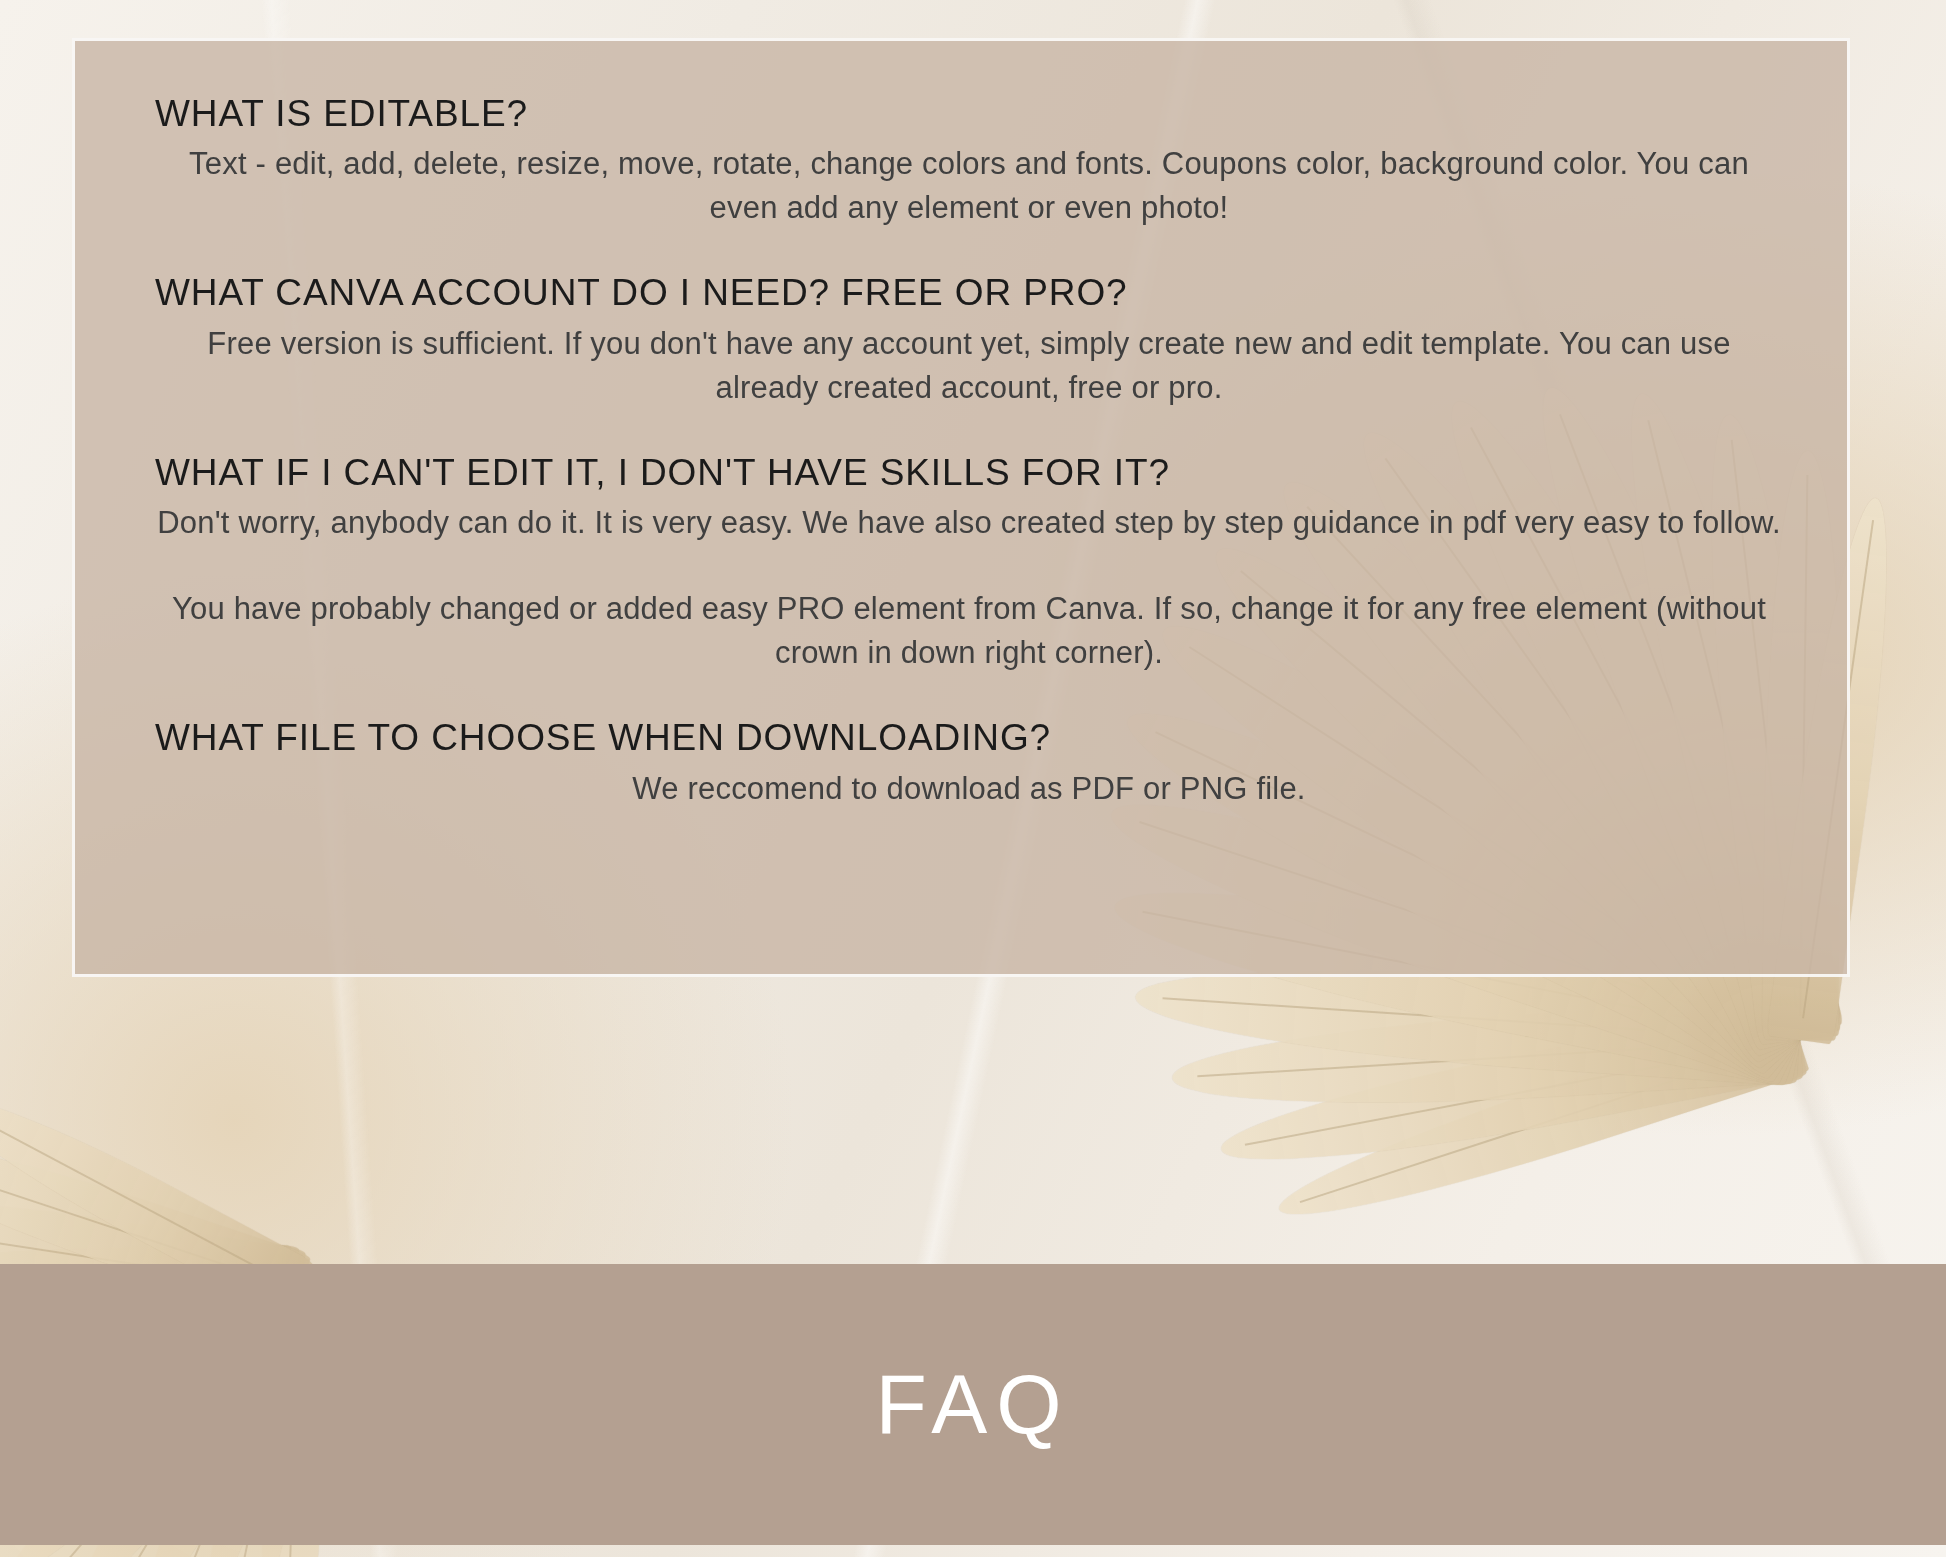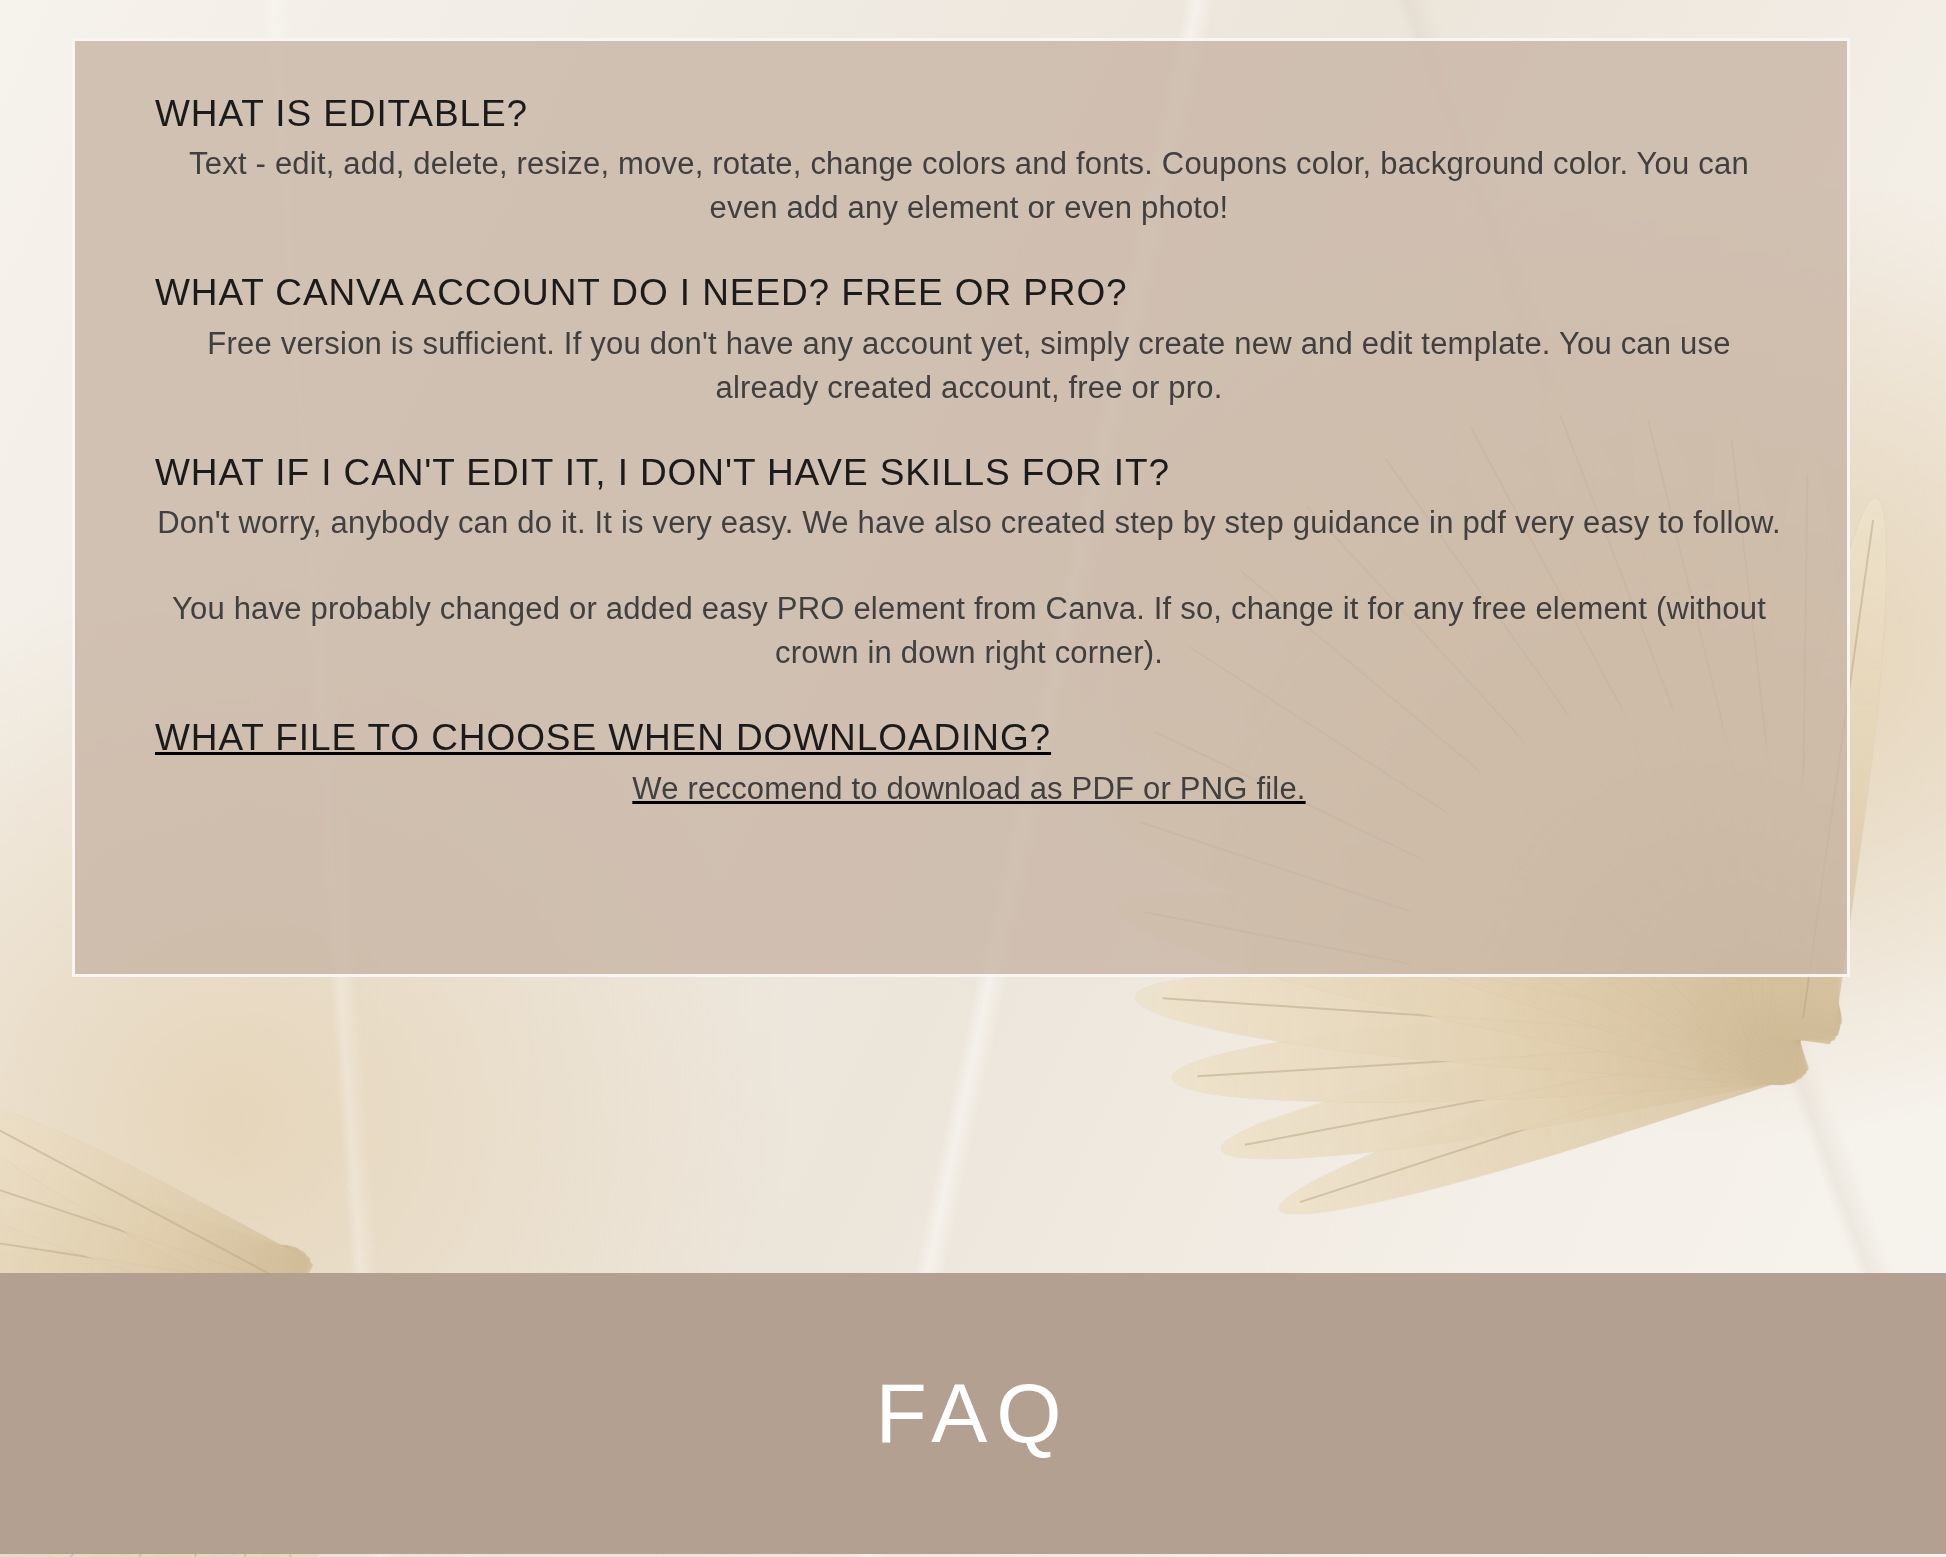--- a/index.html
+++ b/index.html
@@ -79,21 +79,21 @@
     box-sizing: border-box;
   }
 
   .card-inner {
     padding: 52px 64px 0 80px;
   }
 
   .faq-block {
     margin-bottom: 42px;
   }
-  .faq-block:last-child { margin-bottom: 8px; text-decoration: underline; }
+  .faq-block:last-child { margin-bottom: 8px; }
 
   .q {
     font-size: 37px;
     line-height: 1.12;
     letter-spacing: .9px;
     color: #1b1b1b;
     font-weight: 400;
     margin: 0 0 8px 0;
     white-space: nowrap;
   }
@@ -104,21 +104,21 @@
     color: #404040;
     margin: 0;
     max-width: 1660px;
     text-align: center;
   }
 
   
   .footer {
     position: absolute;
     left: 0;
-    bottom: 3px;
+    bottom: 12px;
     width: 1946px;
     height: 281px;
     background: #b4a091;
     display: flex;
     align-items: center;
     justify-content: center;
   }
   .footer-title {
     color: #ffffff;
     font-size: 84px;

